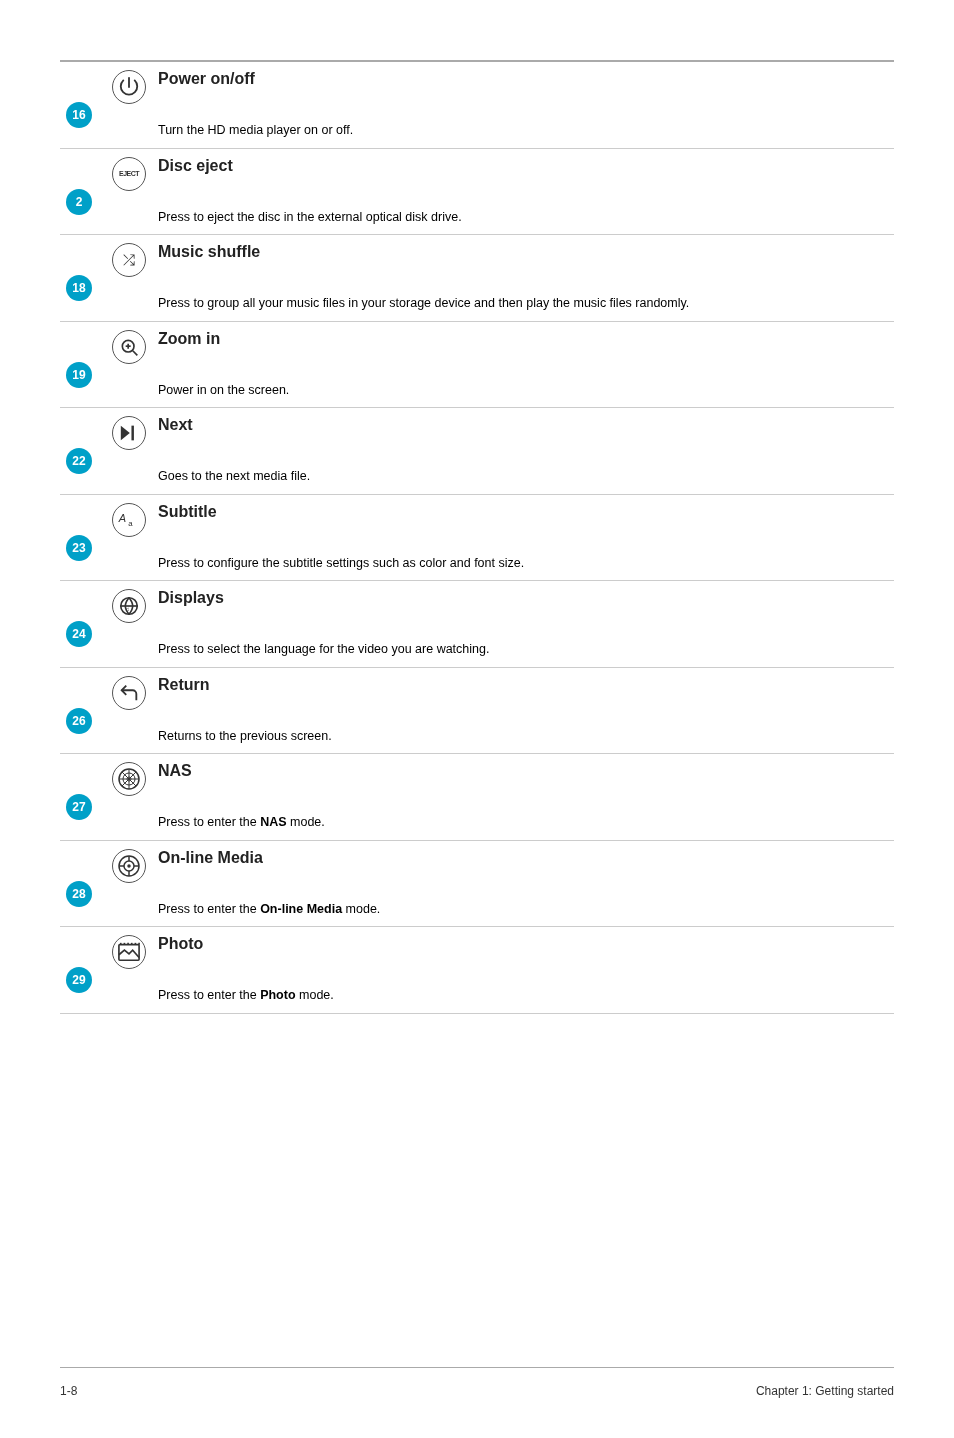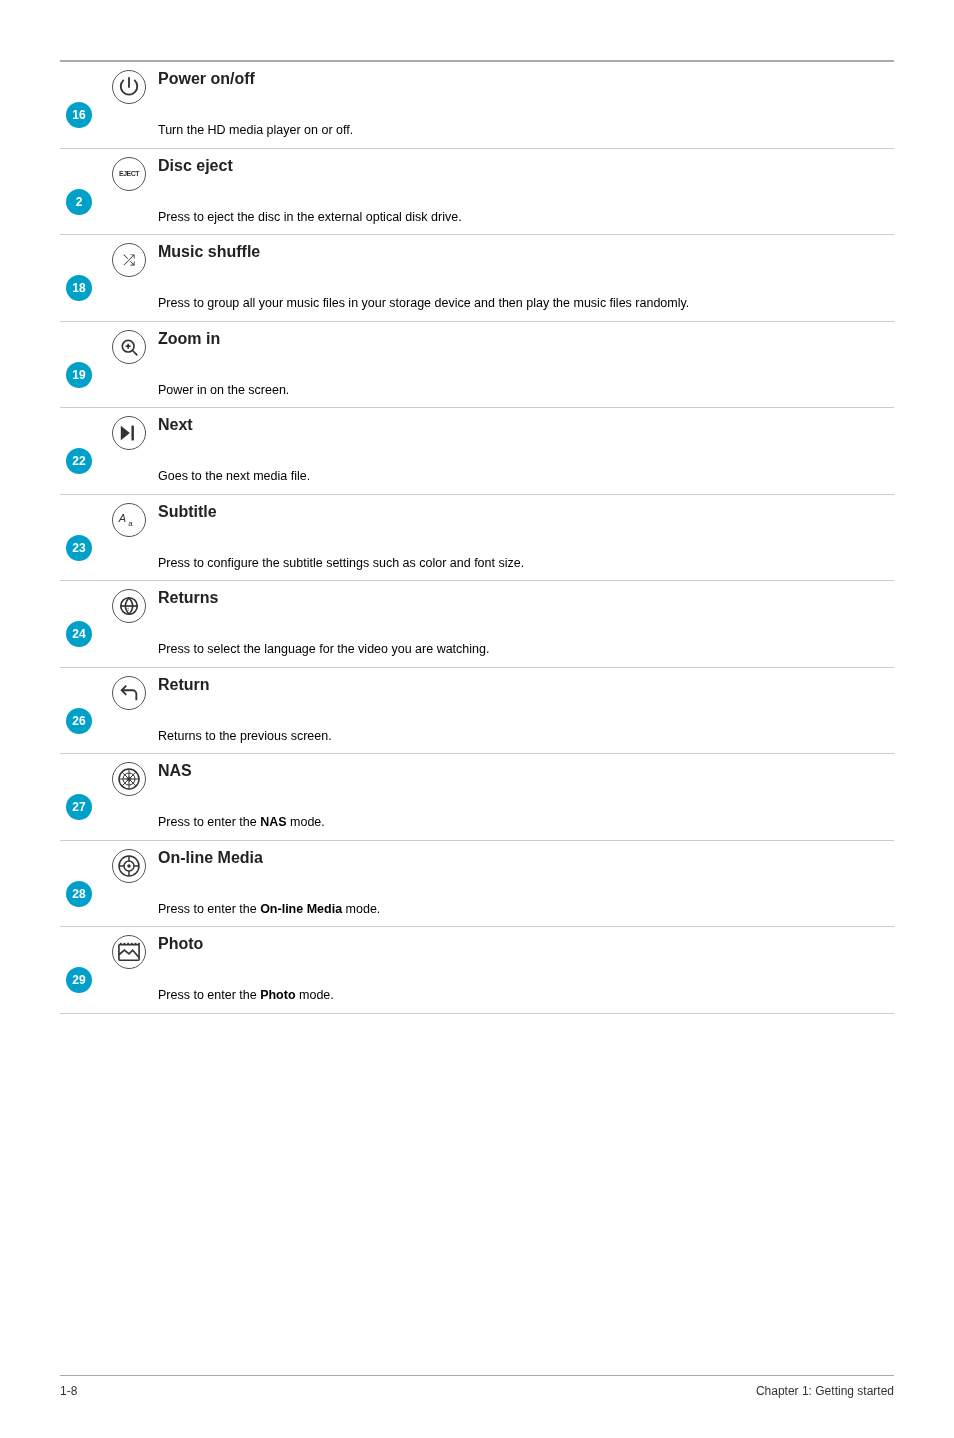--- a/index.html
+++ b/index.html
@@ -99,21 +99,21 @@
     .footer {
       position: absolute;
       bottom: 40px;
       left: 60px;
       right: 60px;
       display: flex;
       justify-content: space-between;
       font-size: 12px;
       color: #333;
       border-top: 1px solid #aaa;
-      padding-top: 8px;
+      padding-top: 16px;
     }
   </style>
 </head>
 <body>
 
 <div class="page-container">
   <table class="table">
     <tbody id="table-body">
         <tr>
           <td class="badge-cell"><span class="num-badge">16</span></td>
@@ -190,21 +190,21 @@
           <td class="icon-cell"><span class="icon-circle">
               <svg xmlns="http://www.w3.org/2000/svg" width="22" height="22" viewBox="0 0 24 24" fill="none" stroke="#333" stroke-width="1.8">
                 <circle cx="12" cy="12" r="9"></circle>
                 <path d="M12 3c-2.5 3-4 5.5-4 9s1.5 6 4 9"></path>
                 <path d="M12 3c2.5 3 4 5.5 4 9s-1.5 6-4 9"></path>
                 <line x1="3" y1="12" x2="21" y2="12"></line>
                 <text x="8" y="17" font-family="Arial" font-size="6" fill="#333" stroke="none">♫</text>
               </svg>
             </span></td>
           <td class="content-cell">
-            <div class="feature-title">Returns</div>
+            <div class="feature-title">Displays</div>
             <div class="feature-desc">Press to select the language for the video you are watching.</div>
           </td>
         </tr>
         <tr>
           <td class="badge-cell"><span class="num-badge">26</span></td>
           <td class="icon-cell"><span class="icon-circle">
               <svg xmlns="http://www.w3.org/2000/svg" width="22" height="22" viewBox="0 0 24 24" fill="none" stroke="#333" stroke-width="2">
                 <polyline points="9,14 4,9 9,4"></polyline>
                 <path d="M20 20v-7a4 4 0 0 0-4-4H4"></path>
               </svg>

